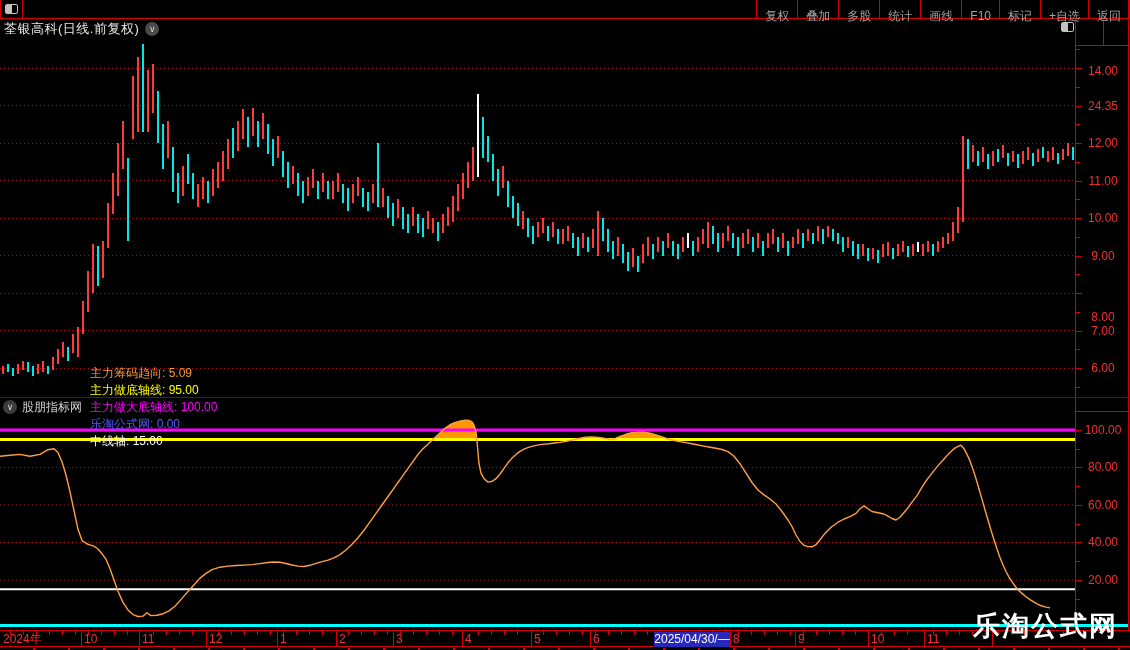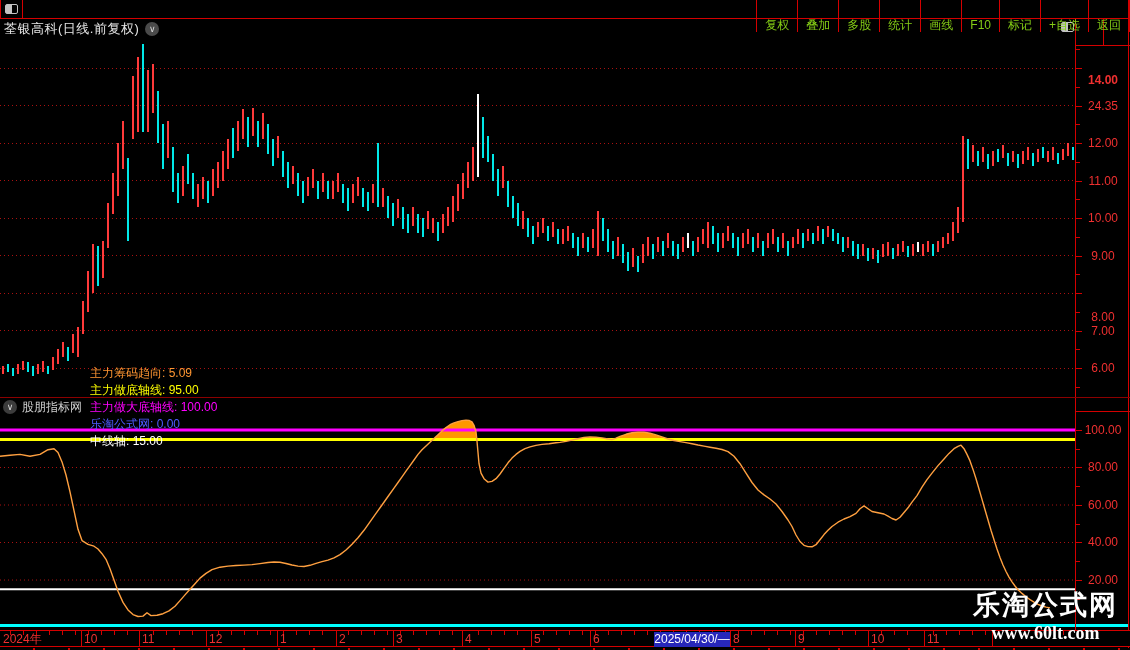--- a/index.html
+++ b/index.html
@@ -12,21 +12,21 @@
     display:flex; align-items:stretch; border-bottom:1px solid #d40000; z-index:20; }
   .win-cell { width:23px; display:flex; align-items:center; justify-content:center;
     border-left:1px solid #d40000; border-right:1px solid #d40000; }
   .wicon { display:inline-block; width:13px; height:10px; border:1px solid #c2c2c2;
     border-radius:2px; position:relative; }
   .wicon i { position:absolute; left:0; top:0; width:6px; height:8px; background:#c2c2c2; display:block; }
   .tabs { display:flex; align-items:center; }
   .tab { color:#d6d6d6; font-size:12px; line-height:18px; padding:0 9px; cursor:default; white-space:nowrap; }
   .tab.active { color:#00e0ff; }
   .actions { display:flex; margin-left:auto; }
-  .action { color:#84cc16; font-size:12px; line-height:18px; padding:16px 8px;
+  .action { color:#a3a3a3; font-size:12px; line-height:18px; padding:7px 8px;
     border-left:1px solid #d40000; white-space:nowrap; }
   .action:last-child { border-right:1px solid #d40000; }
 
   
   .title-row { position:absolute; left:4px; top:21px; height:16px; display:flex;
     align-items:center; z-index:15; }
   .title { color:#e6e6e6; font-size:13px; letter-spacing:0.5px; }
   .circle-chevron { display:inline-flex; width:14px; height:14px; margin-left:6px;
     border-radius:50%; background:#4a4a4a; color:#dcdcdc; font-size:9px;
     align-items:center; justify-content:center; line-height:1; }
@@ -362,21 +362,21 @@
 
   <div id="axes">
       <div class="axis-label" style="top: 361px;">6.00</div>
       <div class="axis-label" style="top: 324px;">7.00</div>
       <div class="axis-label" style="top: 286px; margin-top: 24px;">8.00</div>
       <div class="axis-label" style="top: 249px;">9.00</div>
       <div class="axis-label" style="top: 211px;">10.00</div>
       <div class="axis-label" style="top: 174px;">11.00</div>
       <div class="axis-label" style="top: 136px;">12.00</div>
       <div class="axis-label" style="top: 99px;">24.35</div>
-      <div class="axis-label" style="top: 73px; font-weight: bold;">14.00</div>
+      <div class="axis-label" style="top: 64px;">14.00</div>
       <div class="tick" style="top: 387px; width: 4px;"></div>
       <div class="tick" style="top: 368px; width: 6px;"></div>
       <div class="tick" style="top: 349px; width: 4px;"></div>
       <div class="tick" style="top: 331px; width: 6px;"></div>
       <div class="tick" style="top: 312px; width: 4px;"></div>
       <div class="tick" style="top: 293px; width: 6px;"></div>
       <div class="tick" style="top: 274px; width: 4px;"></div>
       <div class="tick" style="top: 256px; width: 6px;"></div>
       <div class="tick" style="top: 237px; width: 4px;"></div>
       <div class="tick" style="top: 218px; width: 6px;"></div>
@@ -516,16 +516,15 @@
       <div class="tl-label" style="left: 733px;">8</div>
       <div class="tl-label" style="left: 798px;">9</div>
       <div class="tl-label" style="left: 871px;">10</div>
       <div class="tl-label" style="left: 927px;">11</div>
       <div class="tl-highlight" style="left: 654px; width: 76px;">2025/04/30/—</div>
     </div>
   <div class="bottom-strip"></div>
 
   <div class="watermark">
     <div class="wm1">乐淘公式网</div>
-    <div class="wm2">www.60lt.com</div>
   </div>
 
 </div>
 
 </body></html>

